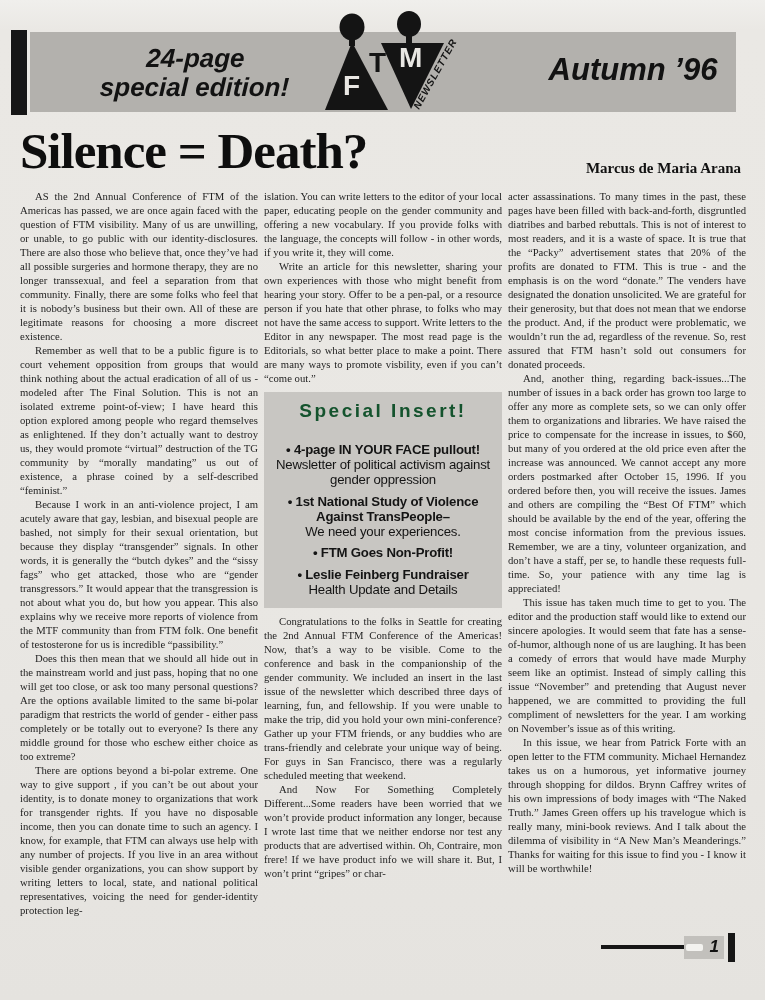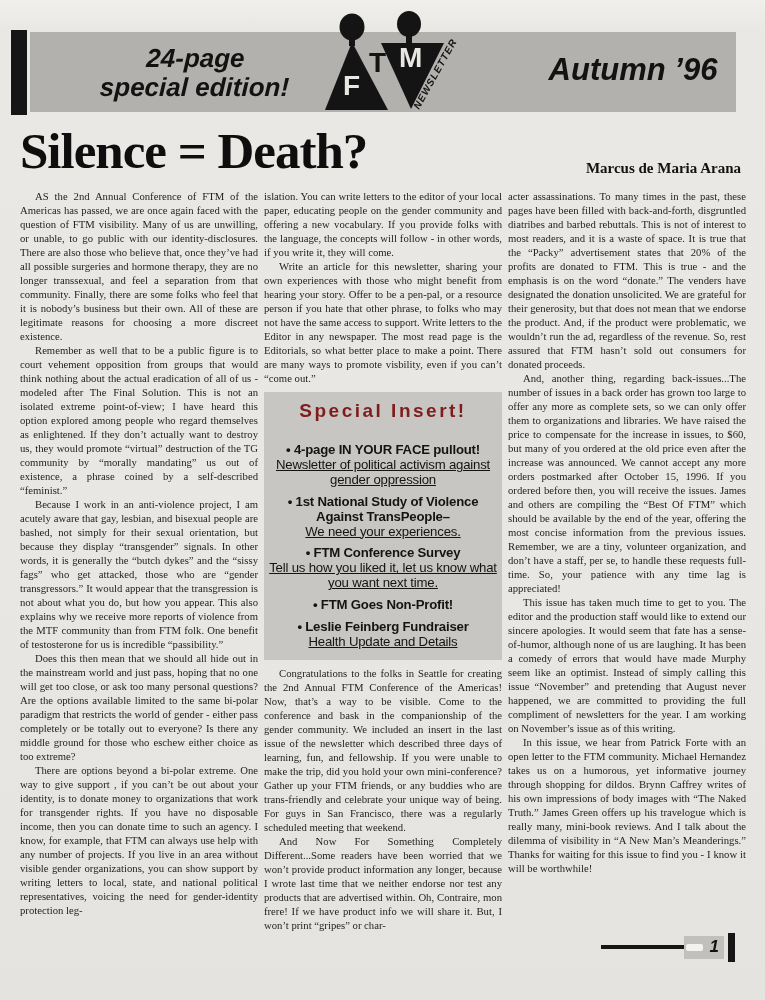--- a/index.html
+++ b/index.html
@@ -39,25 +39,25 @@
     margin:0;font-size:10.7px;line-height:14px;text-align:justify;
     text-indent:15px;color:#1e1e1e;
   }
   .para.cont{text-indent:0;}
   
   .insert{
     background:#c8c6c2;margin:7px 0 6px 0;padding:8px 5px 10px 5px;text-align:center;
     font-family:"Liberation Sans",sans-serif;color:#141414;
   }
   .insert-title{
-    font-size:19px;font-weight:bold;letter-spacing:2.5px;margin-bottom:21px;color:#7f1d1d;
+    font-size:19px;font-weight:bold;letter-spacing:2.5px;margin-bottom:21px;color:#14532d;
   }
   .insert-item{margin-top:7px;font-size:13.2px;line-height:1.13;letter-spacing:-0.2px;}
   .insert-item .lead{font-weight:bold;}
-  .insert-item .sub{font-weight:normal;text-decoration:underline;}
+  .insert-item .sub{font-weight:normal;}
   
   .footer-rule{position:absolute;left:601px;top:945px;width:88px;height:4px;background:#161616;}
   .page-num-box{position:absolute;left:684px;top:936px;width:40px;height:23px;background:#c2c0bc;}
   .notch{position:absolute;left:2px;top:8px;width:17px;height:7px;background:#f3f2ef;border-radius:2px;}
   .page-num{
     position:absolute;right:5px;top:1px;font-family:"Liberation Sans",sans-serif;
     font-weight:bold;font-style:italic;font-size:17px;color:#121212;
   }
   .footer-bar{position:absolute;left:728px;top:933px;width:7px;height:29px;background:#161616;}
 </style>
@@ -108,24 +108,20 @@
         <div class="insert-title">Special Insert!</div>
         <div class="insert-item">
           <div class="lead">• 4-page IN YOUR FACE pullout!</div>
           <div class="sub">Newsletter of political activism against gender oppression</div>
         </div>
         <div class="insert-item">
           <div class="lead">• 1st National Study of Violence Against TransPeople–</div>
           <div class="sub">We need your experiences.</div>
         </div>
         <div class="insert-item">
-          <div class="lead">• FTM Conference Survey</div>
-          <div class="sub">Tell us how you liked it, let us know what you want next time.</div>
-        </div>
-        <div class="insert-item">
           <div class="lead">• FTM Goes Non-Profit!</div>
         </div>
         <div class="insert-item">
           <div class="lead">• Leslie Feinberg Fundraiser</div>
           <div class="sub">Health Update and Details</div>
         </div>
       </div>
 
       <p class="para">Congratulations to the folks in Seattle for creating the 2nd Annual FTM Conference of the Americas! Now, that’s a way to be visible. Come to the conference and bask in the companionship of the gender community. We included an insert in the last issue of the newsletter which described three days of learning, fun, and fellowship. If you were unable to make the trip, did you hold your own mini-conference? Gather up your FTM friends, or any buddies who are trans-friendly and celebrate your unique way of being. For guys in San Francisco, there was a regularly scheduled meeting that weekend.</p>
       <p class="para">And Now For Something Completely Different...Some readers have been worried that we won’t provide product information any longer, because I wrote last time that we neither endorse nor test any products that are advertised within. Oh, Contraire, mon frere! If we have product info we will share it. But, I won’t print “gripes” or char-</p>

